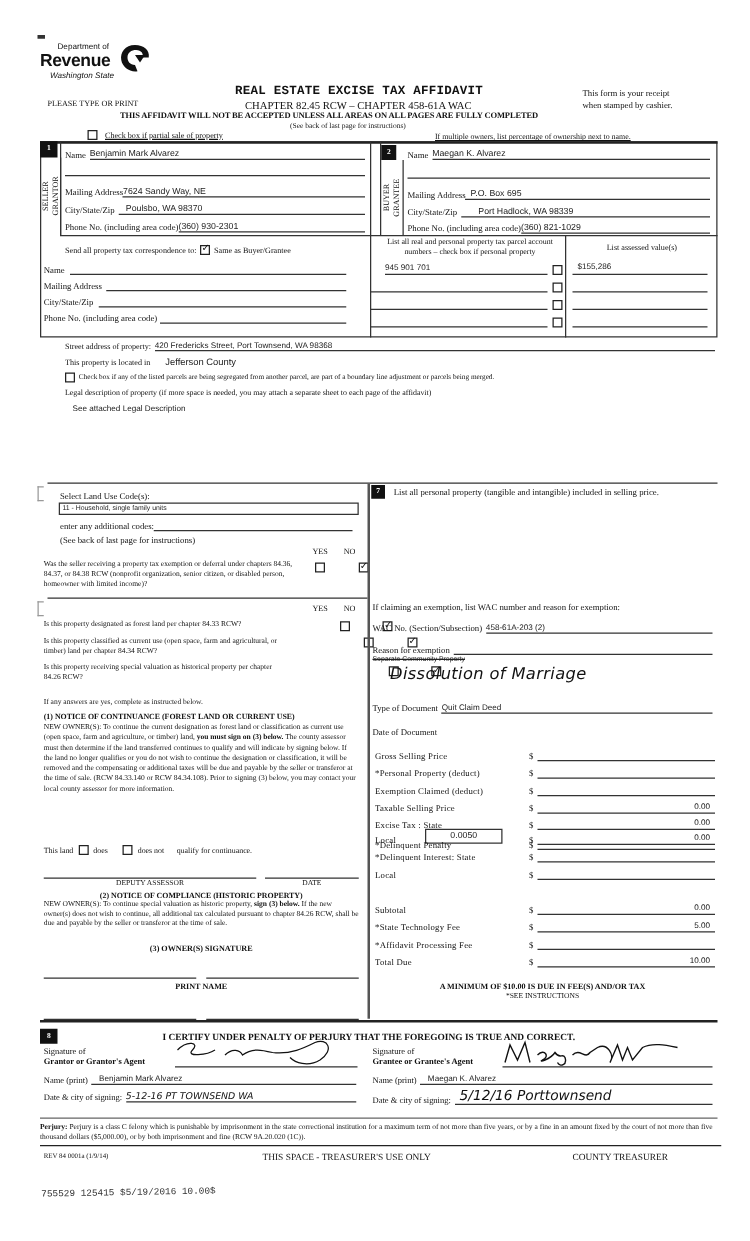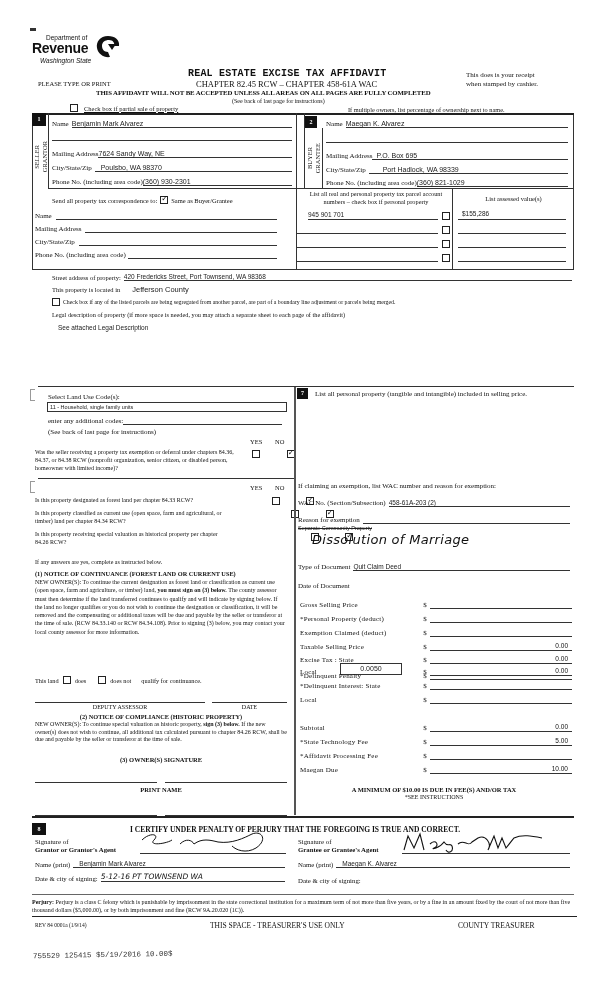--- a/index.html
+++ b/index.html
@@ -39,21 +39,21 @@
     <path d="M14 10 L22 10 L18 16 Z" fill="#111"></path>
   </svg>
 </div>
 <div class="abs" style="left:30px;top:28px;width:6px;height:3px;background:#333;"></div>
 
 <div class="abs" style="left:38px;top:80px;font-size:6.5px;">PLEASE TYPE OR PRINT</div>
 <div class="abs bold" style="left:188px;top:68px;font-size:10px;letter-spacing:0.2px;font-family:Liberation Mono, monospace;">REAL ESTATE EXCISE TAX AFFIDAVIT</div>
 <div class="abs" style="left:196px;top:79px;font-size:8.5px;">CHAPTER 82.45 RCW – CHAPTER 458-61A WAC</div>
 <div class="abs bold" style="left:96px;top:89px;font-size:6.8px;letter-spacing:-0.1px;">THIS AFFIDAVIT WILL NOT BE ACCEPTED UNLESS ALL AREAS ON ALL PAGES ARE FULLY COMPLETED</div>
 <div class="abs" style="left:232px;top:98px;font-size:6px;">(See back of last page for instructions)</div>
-<div class="abs" style="left:466px;top:71px;font-size:7px;">This does is your receipt</div>
+<div class="abs" style="left:466px;top:71px;font-size:7px;">This form is your receipt</div>
 <div class="abs" style="left:466px;top:80px;font-size:7px;">when stamped by cashier.</div>
 
 <div class="abs" style="left:70px;top:104px;display:flex;align-items:center;gap:6px;">
   <span class="cb"></span>
   <span style="text-decoration:underline;font-size:6.5px;">Check box if partial sale of property</span>
 </div>
 <div class="abs" style="left:348px;top:106px;font-size:6.3px;text-decoration:underline;">If multiple owners, list percentage of ownership next to name.</div>
 
 
 <div class="abs box" style="left:32px;top:113px;width:542px;height:157px;"></div>
@@ -331,21 +331,21 @@
   <span class="fl">*State Technology Fee</span>
     <span class="fd">$</span>
     <span class="fv">5.00</span>
 </div>
 <div class="fee-row" style="top:748px;">
   <span class="fl">*Affidavit Processing Fee</span>
     <span class="fd">$</span>
     <span class="fv"></span>
 </div>
 <div class="fee-row" style="top:762px;">
-  <span class="fl">Maegan Due</span>
+  <span class="fl">Total Due</span>
     <span class="fd">$</span>
     <span class="fv">10.00</span>
 </div>
 
 <div class="abs bold" style="left:296px;top:786px;width:276px;text-align:center;font-size:6.5px;">A MINIMUM OF $10.00 IS DUE IN FEE(S) AND/OR TAX</div>
 <div class="abs" style="left:296px;top:794px;width:276px;text-align:center;font-size:6px;">*SEE INSTRUCTIONS</div>
 
 
 <div class="abs" style="left:32px;top:816px;width:542px;height:1.5px;background:#222;"></div>
 <div class="abs sec-num" style="left:32px;top:823px;width:14px;height:12px;line-height:12px;">8</div>
@@ -373,20 +373,21 @@
   <svg width="168" height="24" viewBox="0 0 168 24" style="position:absolute;left:0;top:-6px;">
     <path d="M2 20 L6 6 L12 18 L18 4 L22 20 M28 14 C34 8 38 16 32 18 C28 20 38 18 42 12 C46 18 48 12 50 16 C52 22 46 24 44 20 M56 14 C62 8 66 18 70 12 L76 8 C84 4 90 14 86 20 L92 6 L96 18 L100 8 L104 18 L112 8 C120 4 130 6 140 8" stroke="#111" stroke-width="1.1" fill="none"></path>
   </svg>
 </div>
 <div class="row" style="left:298px;top:858px;width:272px;height:10px;font-size:6.8px;">
   <span class="lbl">Name (print)</span>
   <span class="fill uline" style="flex:1;margin-left:3px;padding-left:6px;font-size:6.5px;">Maegan K. Alvarez</span>
 </div>
 <div class="row" style="left:298px;top:870px;width:272px;height:14px;font-size:6.8px;">
   <span class="lbl">Date &amp; city of signing:</span>
+  <span class="hand uline" style="flex:1;margin-left:3px;padding-left:4px;font-size:11px;line-height:13px;">5/12/16 Porttownsend</span>
 </div>
 
 <div class="abs" style="left:32px;top:894px;width:542px;height:1px;background:#666;"></div>
 
 
 <div class="abs" style="left:32px;top:898px;width:545px;font-size:6px;line-height:8px;">
   <span class="bold">Perjury:</span>
   <span>Perjury is a class C felony which is punishable by imprisonment in the state correctional institution for a maximum term of not more than five years, or by a fine in an amount fixed by the court of not more than five thousand dollars ($5,000.00), or by both imprisonment and fine (RCW 9A.20.020 (1C)).</span>
 </div>
 <div class="abs" style="left:32px;top:916px;width:545px;height:1px;background:#222;"></div>

